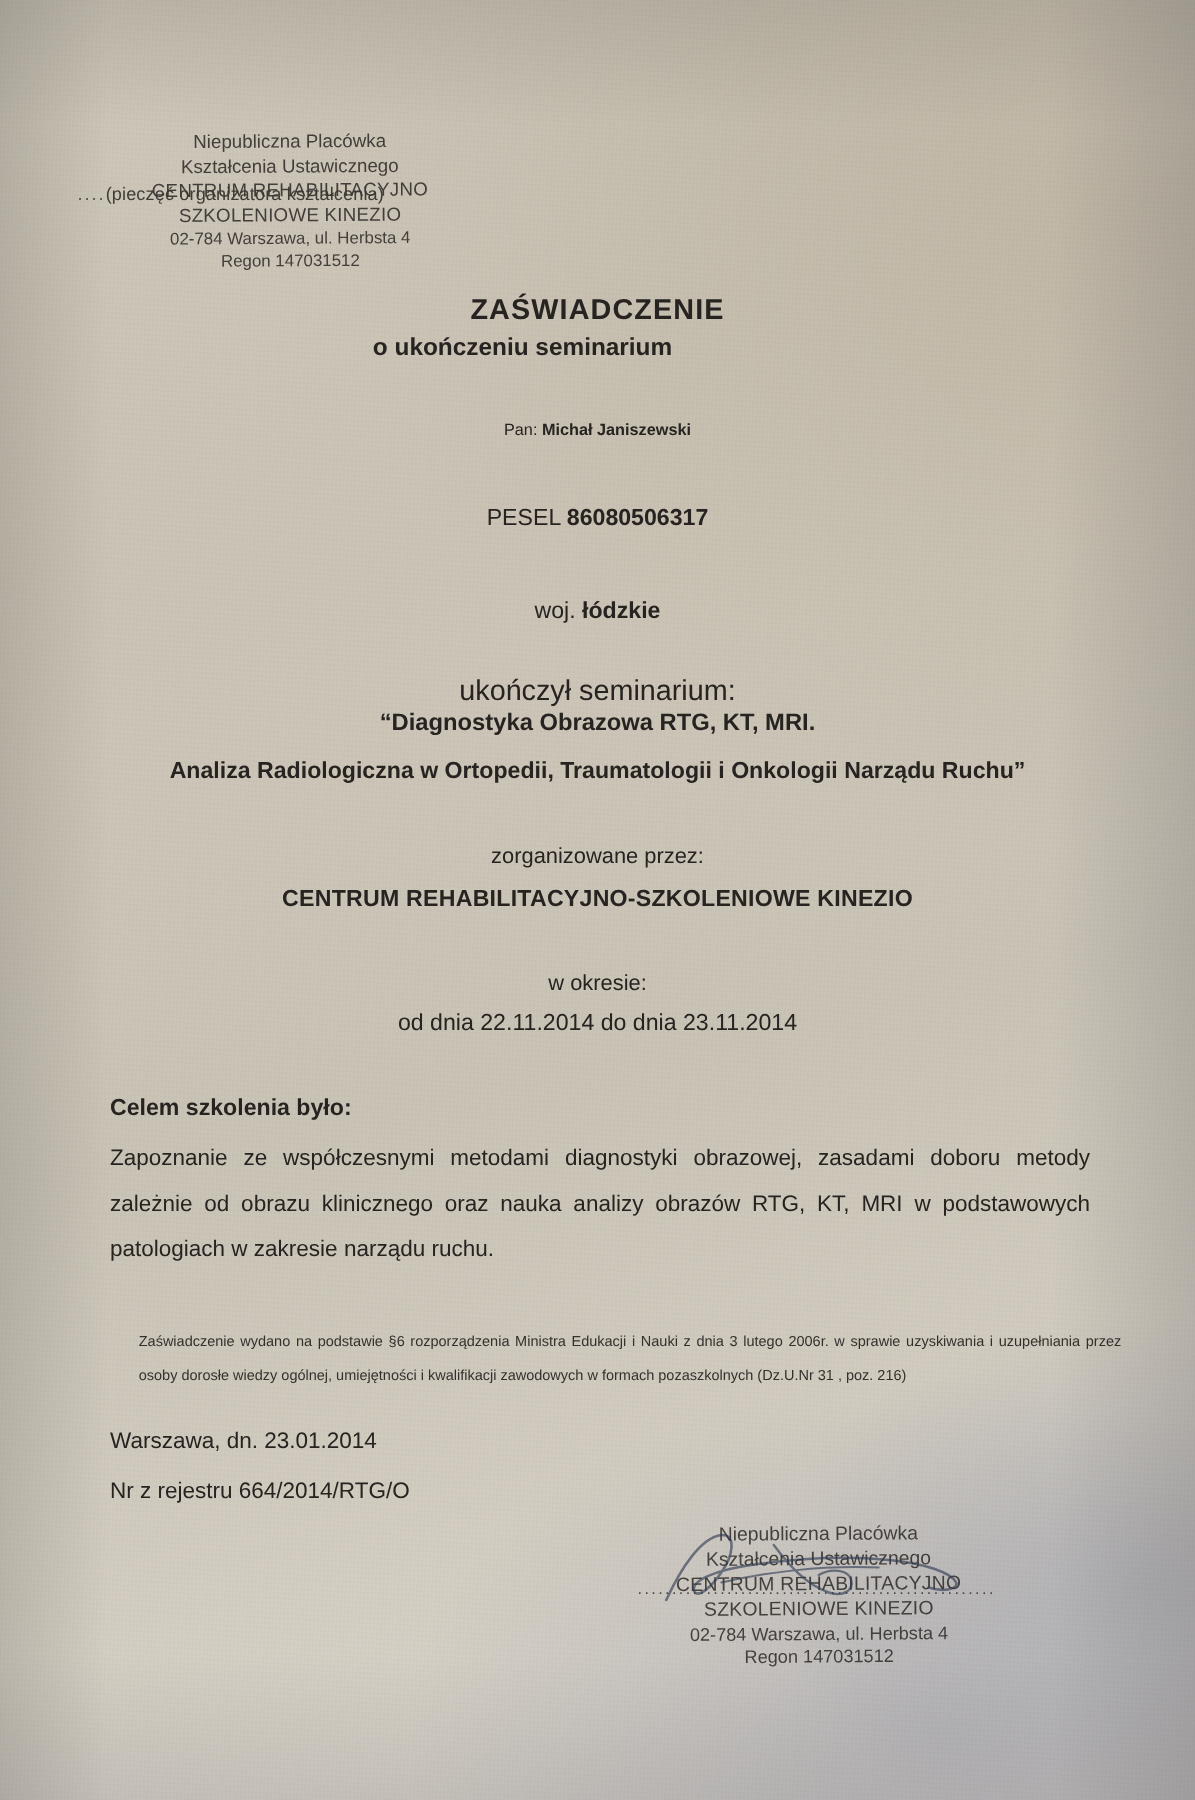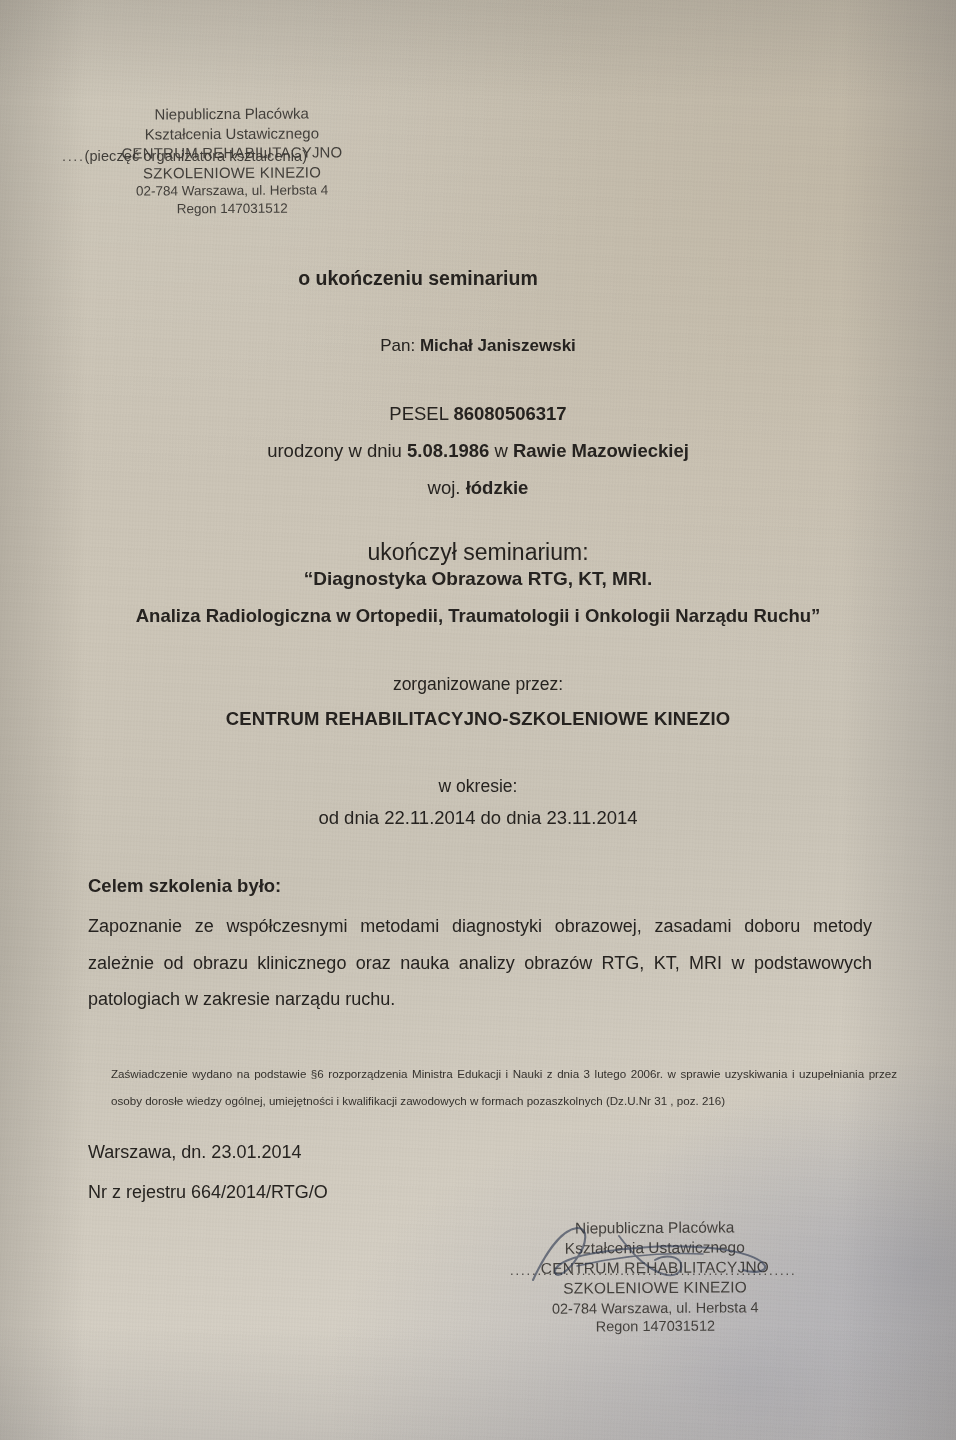--- a/index.html
+++ b/index.html
@@ -82,21 +82,21 @@
     text-align: center; font-size: 23px; font-weight: bold;
     letter-spacing: 0.9px;
   }
   .title-sub {
     position: absolute; left: 0; top: 267px; width: 836px;
     text-align: center; font-size: 19.5px; font-weight: bold;
   }
 
   .ctr { position: absolute; left: 0; width: 956px; text-align: center; }
 
-  .line-pan     { top: 336px; font-size: 17px; }
+  .line-pan     { top: 336px; font-size: 13px; }
   .line-pesel   { top: 403px; font-size: 18.5px; }
   .line-born    { top: 440px; font-size: 18.5px; }
   .line-voiv    { top: 477px; font-size: 18.5px; }
   .line-compl   { top: 539px; font-size: 23px; }
   .line-sem1    { top: 568px; font-size: 19px; font-weight: bold; }
   .line-sem2    { top: 605px; font-size: 18.5px; font-weight: bold; }
   .line-org-by  { top: 674px; font-size: 17.5px; }
   .line-org     { top: 708px; font-size: 18.5px; font-weight: bold; letter-spacing: 0.2px; }
   .line-period  { top: 776px; font-size: 17.5px; }
   .line-dates   { top: 807px; font-size: 18.5px; }
@@ -200,38 +200,33 @@
     <div class="stamp-top">
       <div class="l1">Niepubliczna Placówka</div>
       <div class="l2">Kształcenia Ustawicznego</div>
       <div class="l3">CENTRUM REHABILITACYJNO</div>
       <div class="l4">SZKOLENIOWE KINEZIO</div>
       <div class="l5">02-784 Warszawa, ul. Herbsta 4</div>
       <div class="l6">Regon 147031512</div>
     </div>
   </div>
 
+  <div class="title-main ink">ZAŚWIADCZENIE</div>
   <div class="title-sub ink">o ukończeniu seminarium</div>
 
   <div class="ctr ink line-pan">
     <span>Pan:</span>
     <span class="b">Michał Janiszewski</span>
   </div>
 
   <div class="ctr ink line-pesel">
     <span>PESEL</span>
     <span class="b">86080506317</span>
   </div>
 
-  <div class="ctr ink line-born">
-    <span>urodzony w dniu</span>
-    <span class="b">5.08.1986</span>
-    <span>w</span>
-    <span class="b">Rawie Mazowieckiej</span>
-  </div>
 
   <div class="ctr ink line-voiv">
     <span>woj.</span>
     <span class="b">łódzkie</span>
   </div>
 
   <div class="ctr ink line-compl">ukończył seminarium:</div>
   <div class="ctr ink line-sem2">Analiza Radiologiczna w Ortopedii, Traumatologii i Onkologii Narządu Ruchu”</div>
   <div class="ctr ink line-sem1">“Diagnostyka Obrazowa RTG, KT, MRI.</div>
 

